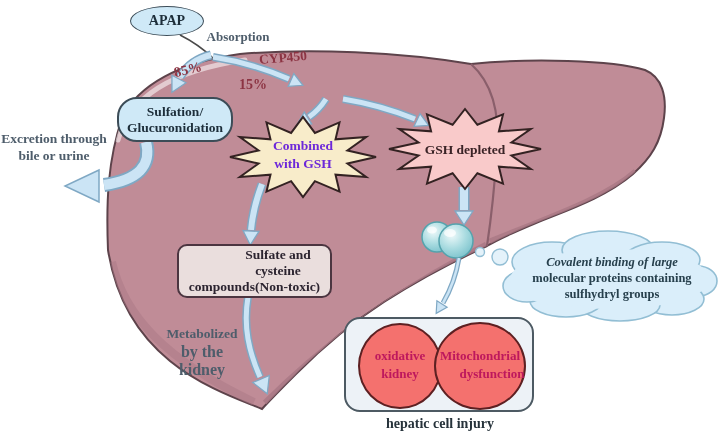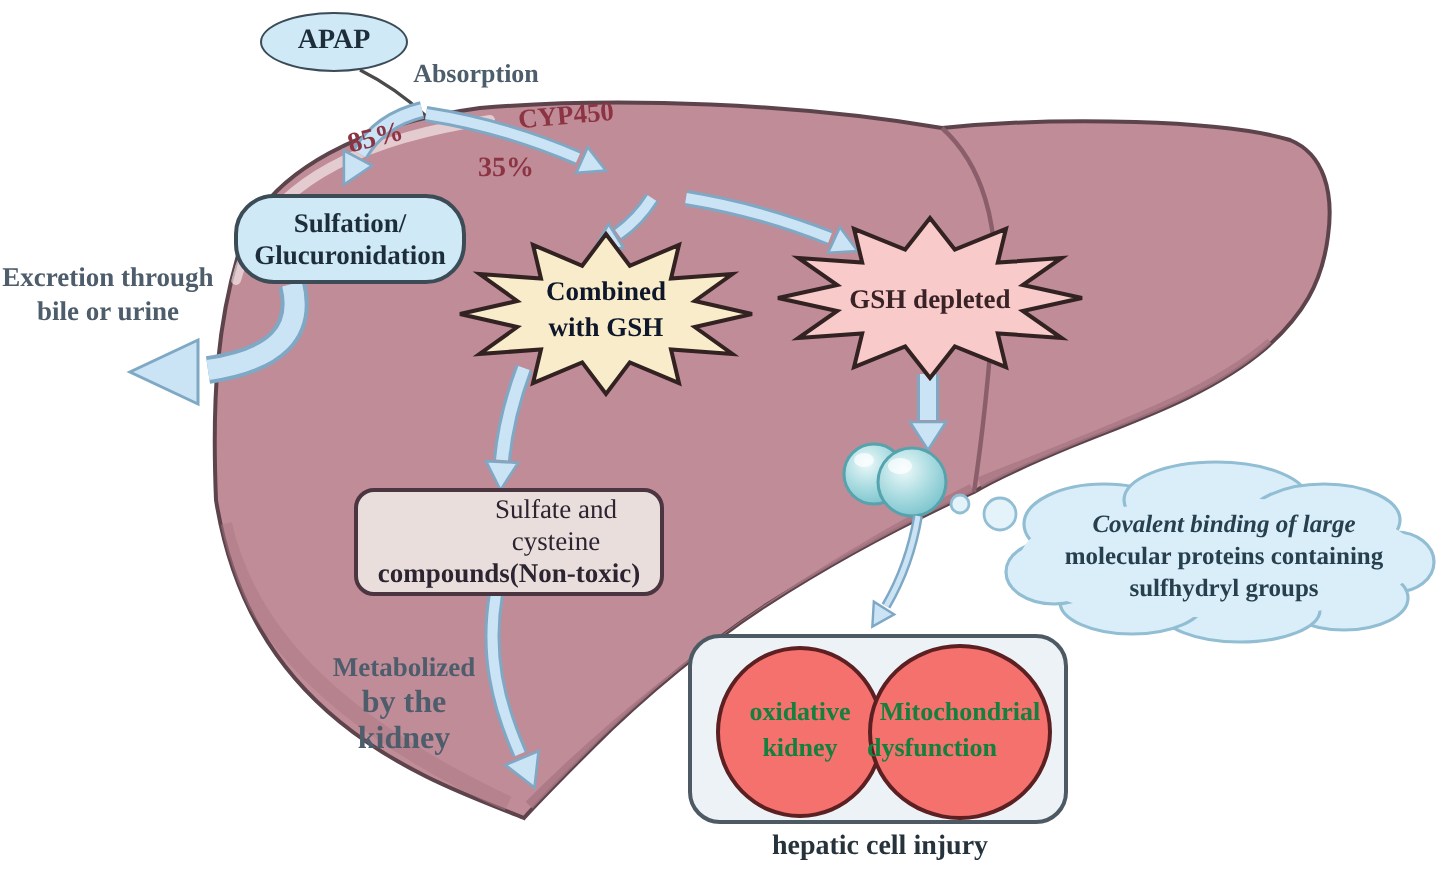--- a/index.html
+++ b/index.html
@@ -7,23 +7,23 @@
           font-family:"Liberation Serif", serif;}
   svg.bg{position:absolute;left:0;top:0;z-index:1;}
   .box{position:absolute;z-index:2;box-sizing:border-box;background:#cfe9f7;
        border:2px solid #3c4c57;display:flex;flex-direction:column;
        align-items:center;justify-content:center;text-align:center;}
   .lbl{position:absolute;z-index:3;text-align:center;line-height:1.15;}
   .dark{color:#1d2e3a;font-weight:700;}
   .maroon{color:#8c3443;font-weight:700;}
   .grayblue{color:#4e5d6b;font-weight:600;}
   .ellipse{border-radius:50%;}
-  .star-text{color:#0f172a;font-weight:700;}
+  .star-text{color:#6d28d9;font-weight:700;}
   .cloud-text{color:#27404d;font-weight:700;font-size:12.5px;}
-  .circle-text{color:#15803d;font-weight:700;font-size:13px;}
+  .circle-text{color:#be185d;font-weight:700;font-size:13px;}
   .injury-box{position:absolute;z-index:2;box-sizing:border-box;background:#edf2f7;
        border:2.5px solid #4d5a63;border-radius:16px;}
   .redcircle{position:absolute;box-sizing:border-box;background:#f4716e;
        border:2px solid #5d2022;border-radius:50%;}
   .pinkbox{background:#eadedd;border-color:#4b3540;border-radius:10px;color:#2c2430;}
 </style>
 </head>
 <body>
 
 <div class="canvas">
@@ -150,40 +150,40 @@
     <span class="dark" style="font-size:14px;">APAP</span>
   </div>
 
 
   <div class="box" style="left:117px;top:97px;width:116px;height:45px;border-radius:20px;">
     <span class="dark" style="font-size:13.5px;">Sulfation/</span>
     <span class="dark" style="font-size:13.5px;">Glucuronidation</span>
   </div>
 
   <div class="box pinkbox" style="left:177px;top:244px;width:155px;height:54px;">
-    <span style="font-size:13.5px;font-weight:400;margin-left:47px;">Sulfate and cysteine</span>
+    <span style="font-size:13.5px;font-weight:700;margin-left:47px;">Sulfate and cysteine</span>
     <span style="font-size:13.5px;font-weight:700;">compounds(Non-toxic)</span>
   </div>
 
   <div class="injury-box" style="left:344px;top:317px;width:190px;height:95px;">
     <div class="redcircle" style="left:12px;top:4px;width:84px;height:86px;"></div>
     <div class="redcircle" style="left:88px;top:3px;width:92px;height:88px;"></div>
     <div class="lbl circle-text" style="left:16px;top:30px;width:76px;">oxidative</div>
     <div class="lbl circle-text" style="left:16px;top:48px;width:76px;">kidney</div>
     <div class="lbl circle-text" style="left:86px;top:30px;width:96px;">Mitochondrial</div>
-    <div class="lbl circle-text" style="left:72px;top:48px;width:96px;">dysfunction</div>
+    <div class="lbl circle-text" style="left:98px;top:48px;width:96px;">dysfunction</div>
   </div>
 
   <div class="lbl grayblue" style="left:196px;top:30px;width:84px;font-size:13px;">Absorption</div>
 
   <div class="lbl maroon" style="left:168px;top:62px;width:40px;font-size:14px;transform:rotate(-14deg);">85%</div>
 
   <div class="lbl maroon" style="left:254px;top:50px;width:58px;font-size:13.5px;transform:rotate(-5deg);">CYP450</div>
 
-  <div class="lbl maroon" style="left:233px;top:77px;width:40px;font-size:14px;">35%</div>
+  <div class="lbl maroon" style="left:233px;top:77px;width:40px;font-size:14px;">15%</div>
 
   <div class="lbl grayblue" style="left:0px;top:131px;width:108px;font-size:13.5px;">Excretion through</div>
   <div class="lbl grayblue" style="left:0px;top:148px;width:108px;font-size:13.5px;">bile or urine</div>
 
   <div class="lbl star-text" style="left:252px;top:138px;width:102px;font-size:13.5px;">Combined</div>
   <div class="lbl star-text" style="left:252px;top:156px;width:102px;font-size:13.5px;">with GSH</div>
 
   <div class="lbl" style="left:400px;top:142px;width:130px;font-size:13.5px;font-weight:700;color:#3a2326;">GSH depleted</div>
 
   <div class="lbl grayblue" style="left:158px;top:326px;width:88px;font-size:13.5px;">Metabolized</div>

